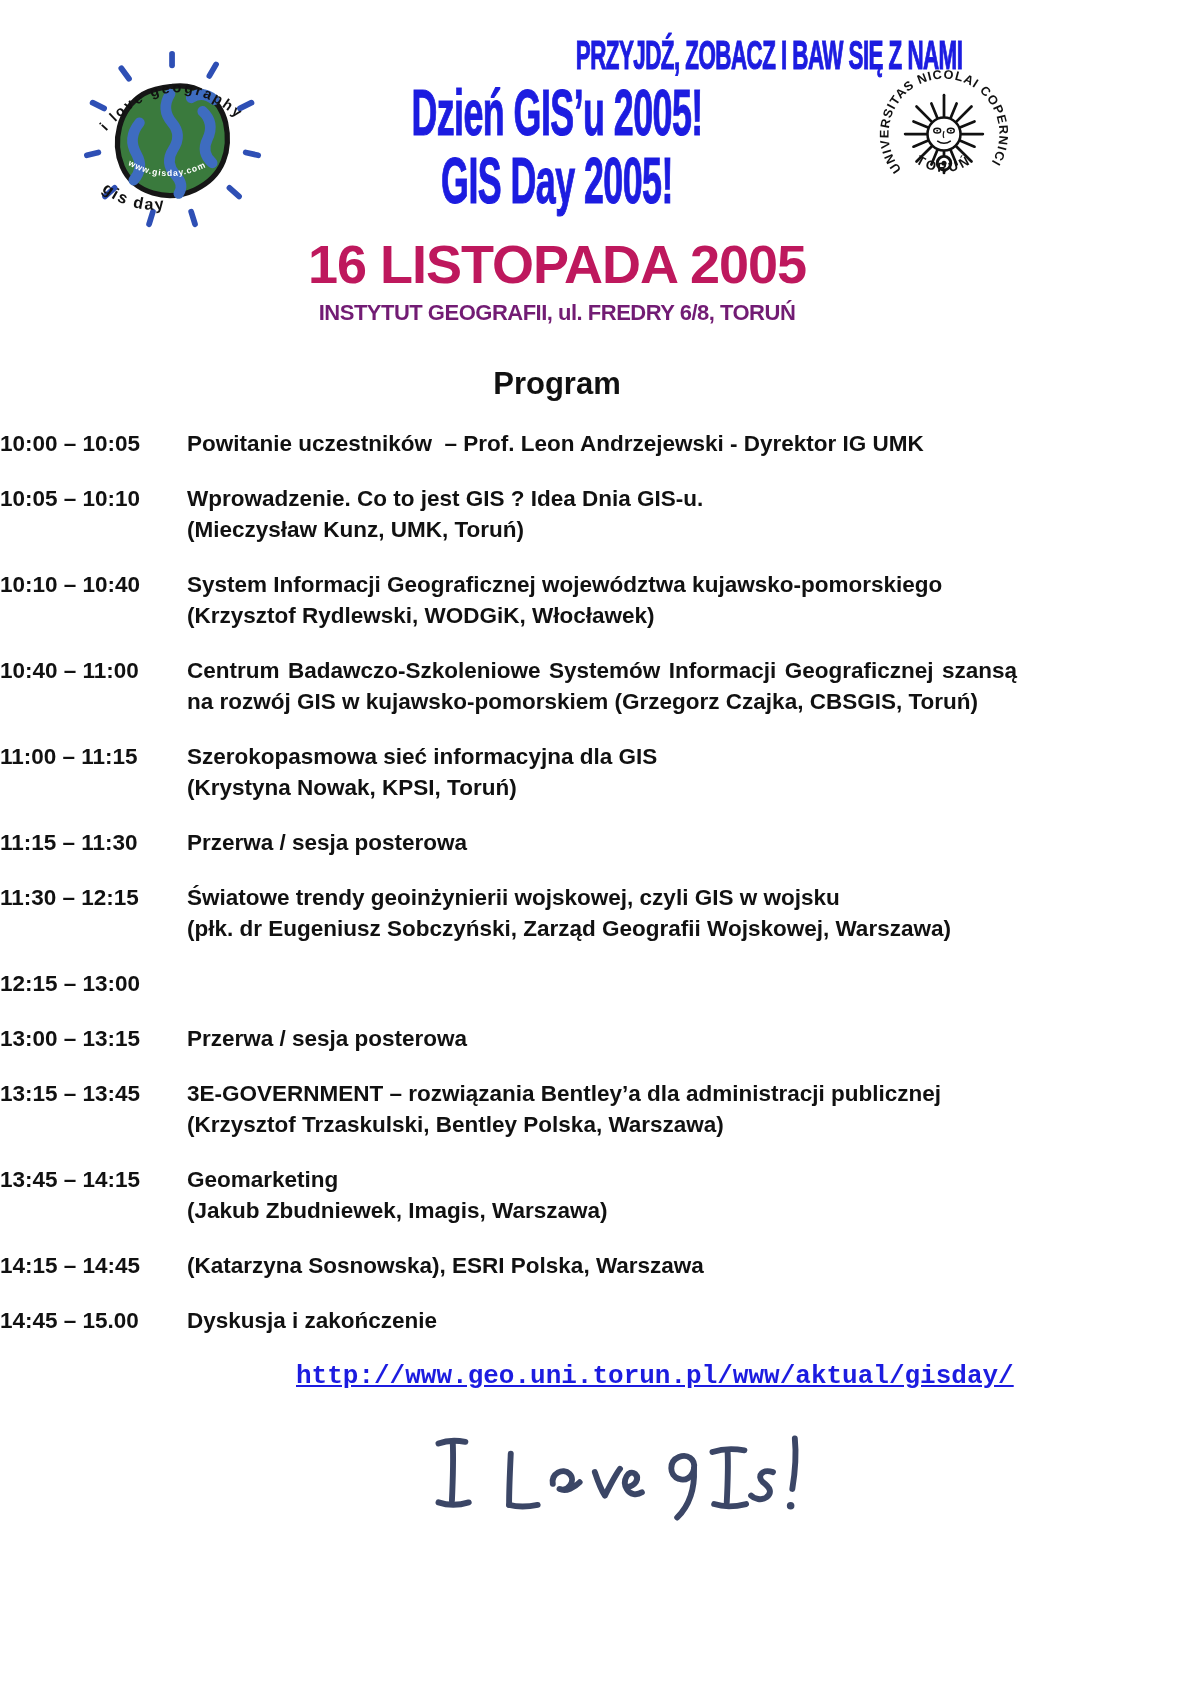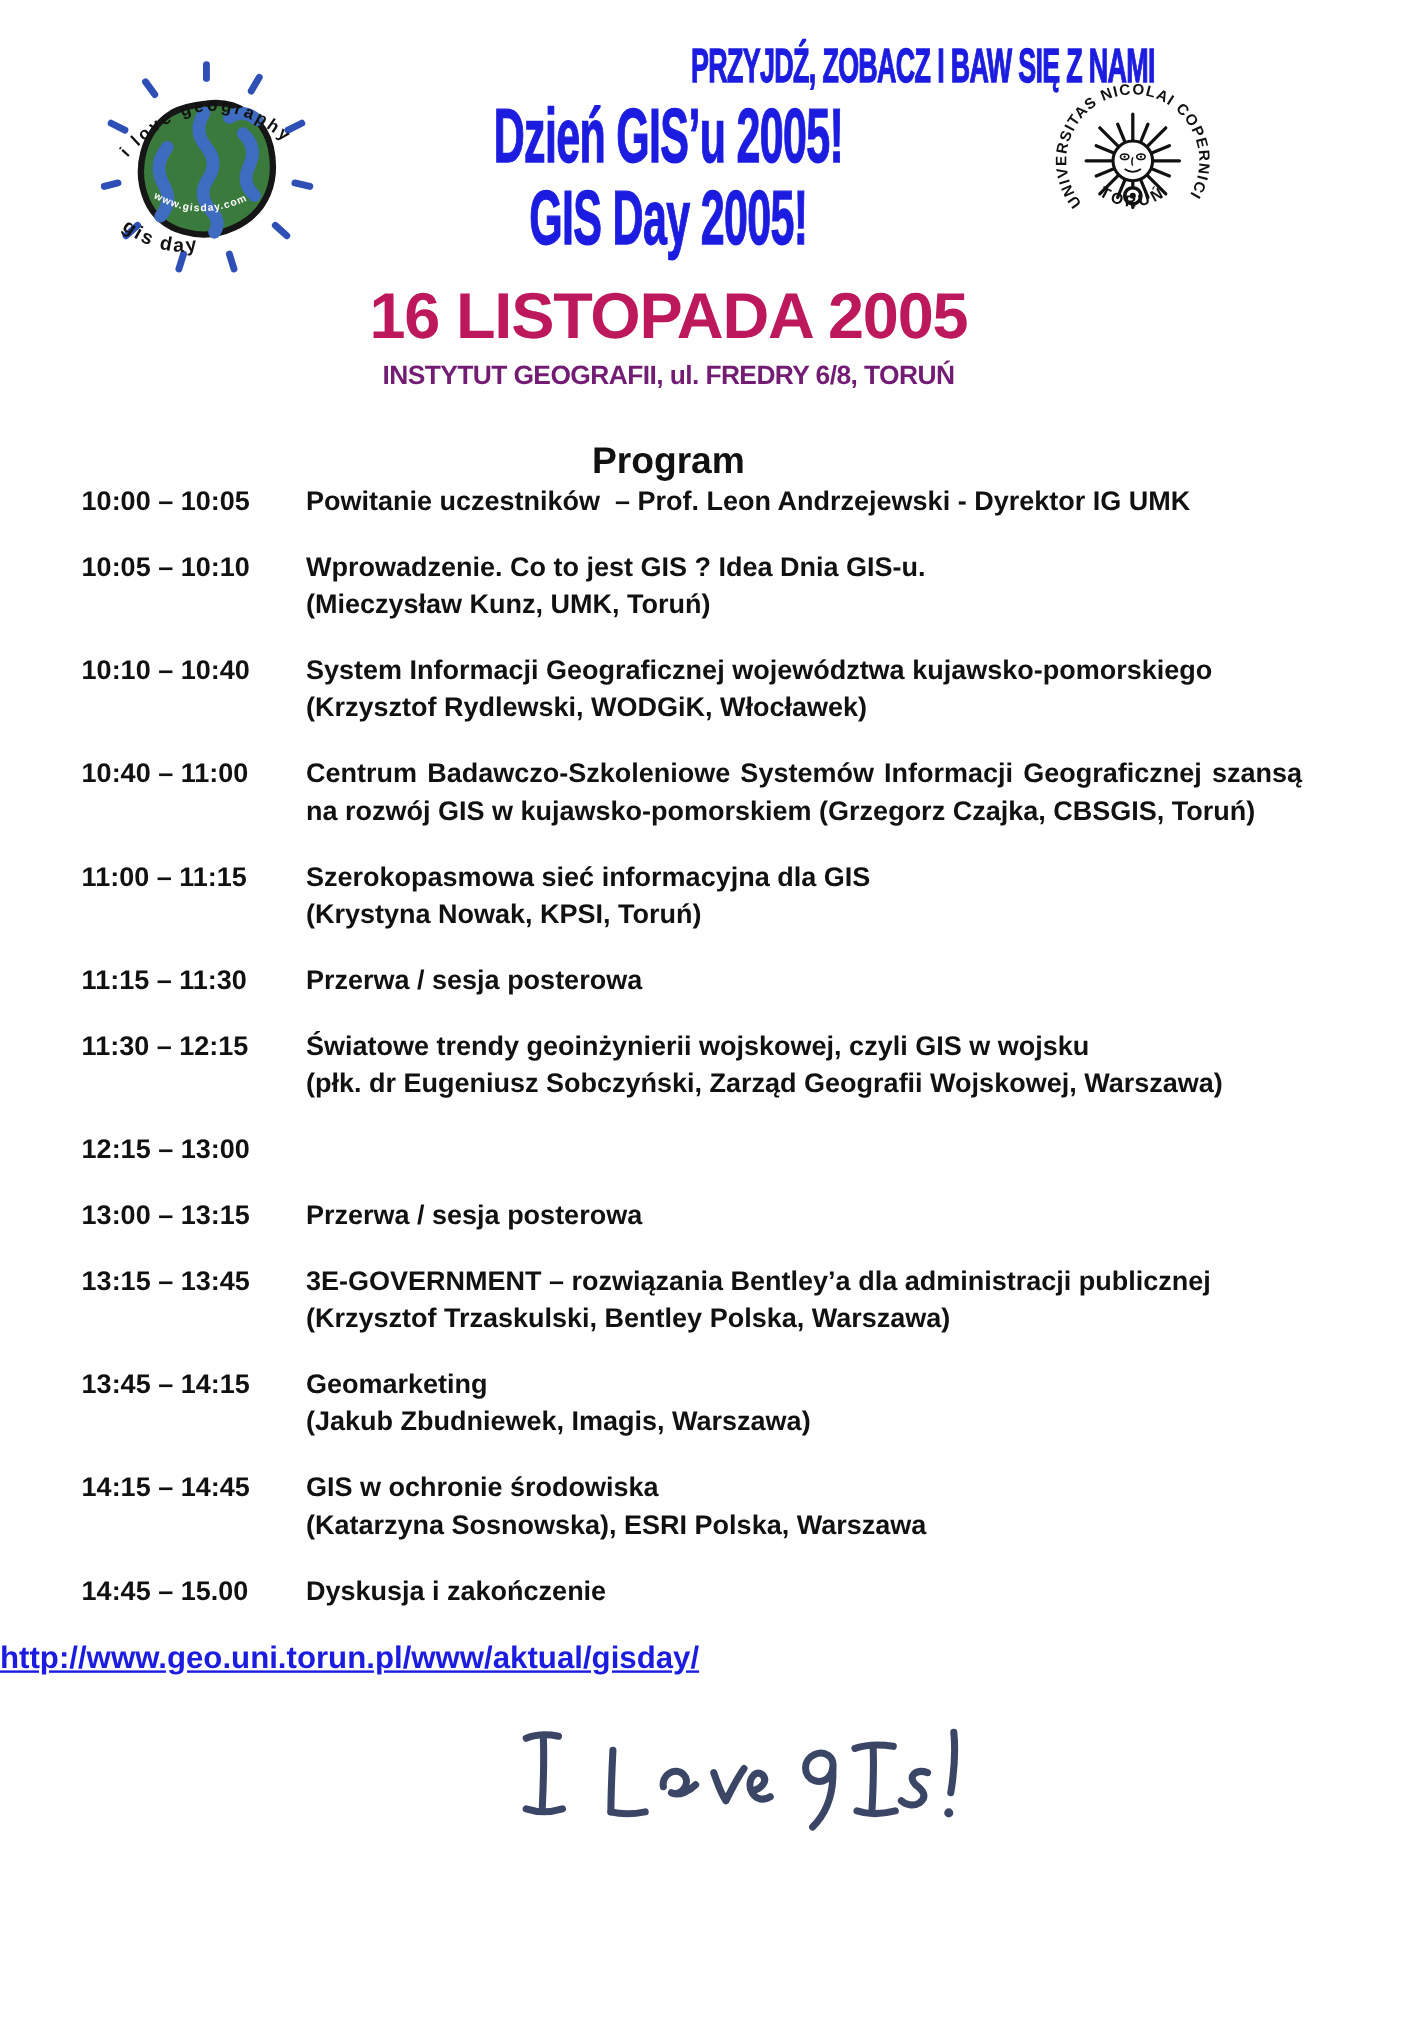--- a/index.html
+++ b/index.html
@@ -20,30 +20,30 @@
                 color:#be185d; letter-spacing:-1px; }
   .venue { font-size:22px; line-height:37px; font-weight:700; color:#721c74;
            letter-spacing:-0.5px; white-space:pre-wrap; }
 
   .logo-left  { position:absolute; left:84px;  top:46px; }
   .logo-right { position:absolute; left:876px; top:60px; }
 
   
   .program-heading { width:1114px; text-align:center; margin-top:34px;
                      font-size:31px; line-height:37px; font-weight:700; color:#111; }
-  .program-list { padding-left:68px; }
+  .program-list { margin-top:26px; }
   .row { display:grid; grid-template-columns:187px 830px; margin-bottom:24px; }
   .time { font-size:22.5px; line-height:31px; font-weight:700; color:#111; white-space:nowrap; }
   .desc { font-size:22.5px; line-height:31px; font-weight:700; color:#111; }
   .line { white-space:pre-wrap; }
   .jline { white-space:normal; text-align:justify; text-align-last:justify; }
   .gap-top { margin-top:12px; }
 
   
-  .link-row { margin-top:5px; }
+  .link-row { padding-left:296px; margin-top:5px;font-family:Liberation Mono, monospace; }
   .event-link { font-size:26px; line-height:33px; font-weight:700;
                 color:#1c1ce0; text-decoration:underline; cursor:pointer; }
   .handwriting { margin-left:420px; margin-top:32px; }
 </style>
 </head>
 <body>
 
 <div class="page">
 
   <div class="header">
@@ -228,21 +228,20 @@
       <div class="time">13:45 – 14:15</div>
       <div class="desc">
         <div class="line">Geomarketing</div>
         <div class="line">(Jakub Zbudniewek, Imagis, Warszawa)</div>
       </div>
     </div>
 
     <div class="row">
       <div class="time">14:15 – 14:45</div>
       <div class="desc">
-        <div class="line">GIS w ochronie środowiska</div>
         <div class="line">(Katarzyna Sosnowska), ESRI Polska, Warszawa</div>
       </div>
     </div>
 
     <div class="row gap-top">
       <div class="time">14:45 – 15.00</div>
       <div class="desc">
         <div class="line">Dyskusja i zakończenie</div>
       </div>
     </div>

